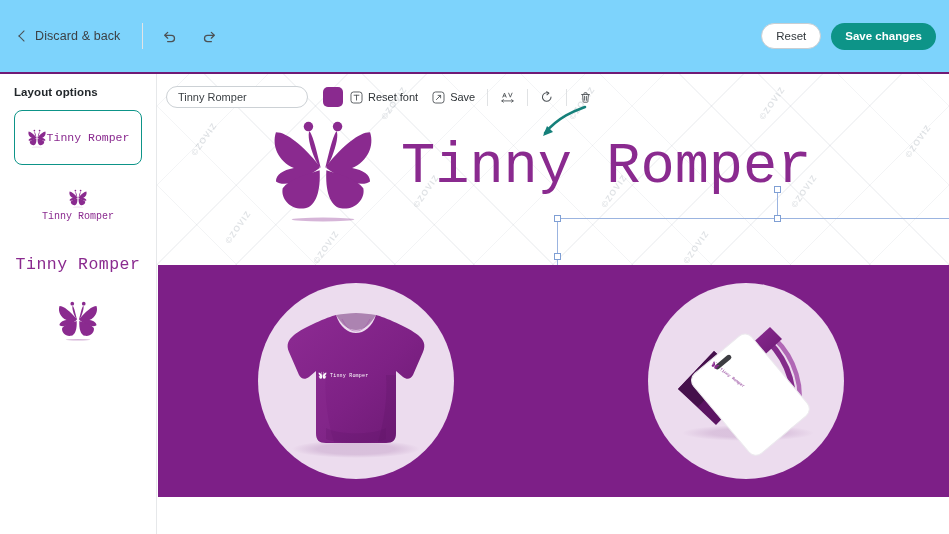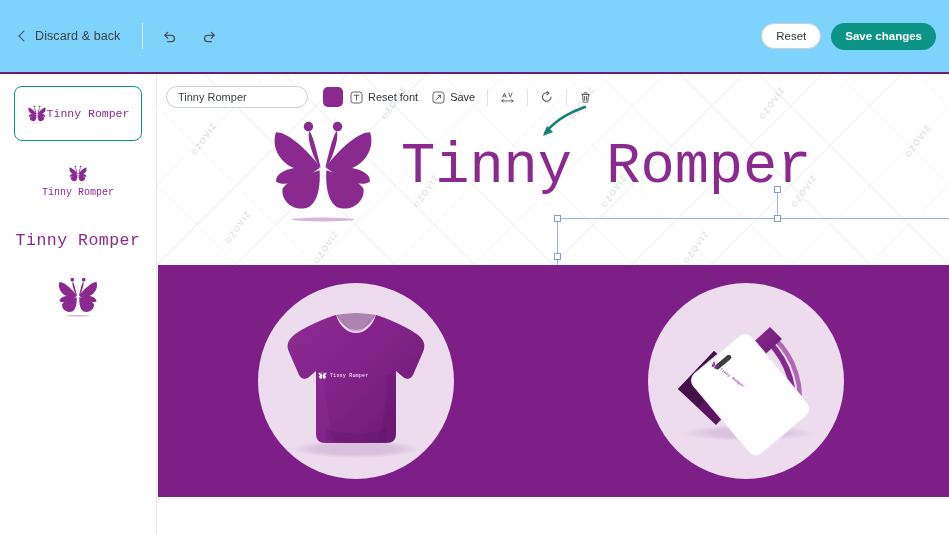--- a/index.html
+++ b/index.html
@@ -194,20 +194,21 @@
       </div>
     </div>
 
     <div class="topright">
       <button class="btn-reset">Reset</button>
       <button class="btn-save">Save changes</button>
     </div>
   </div>
 
   <div class="sidebar">
+    <div class="sb-title">Layout options</div>
 
     <div class="layout-opt selected" id="opt0">
       <span class="bf-wrap">
         <svg width="20" height="20" viewBox="0 0 100 100">
           <g fill="#8a2a8f">
             <circle cx="37" cy="13" r="4.2"></circle>
               <circle cx="63" cy="13" r="4.2"></circle>
             <path d="M48 50 C44 34 42 24 38 17 C36 20 38 30 42 40 C44 45 46 48 48 50 Z"></path>
             <path d="M52 50 C56 34 58 24 62 17 C64 20 62 30 58 40 C56 45 54 48 52 50 Z"></path>
             <path d="M47 48 C32 30 18 18 8 18 C4 30 10 44 24 50 C14 52 8 56 8 62 C16 68 34 60 47 50 Z"></path>

